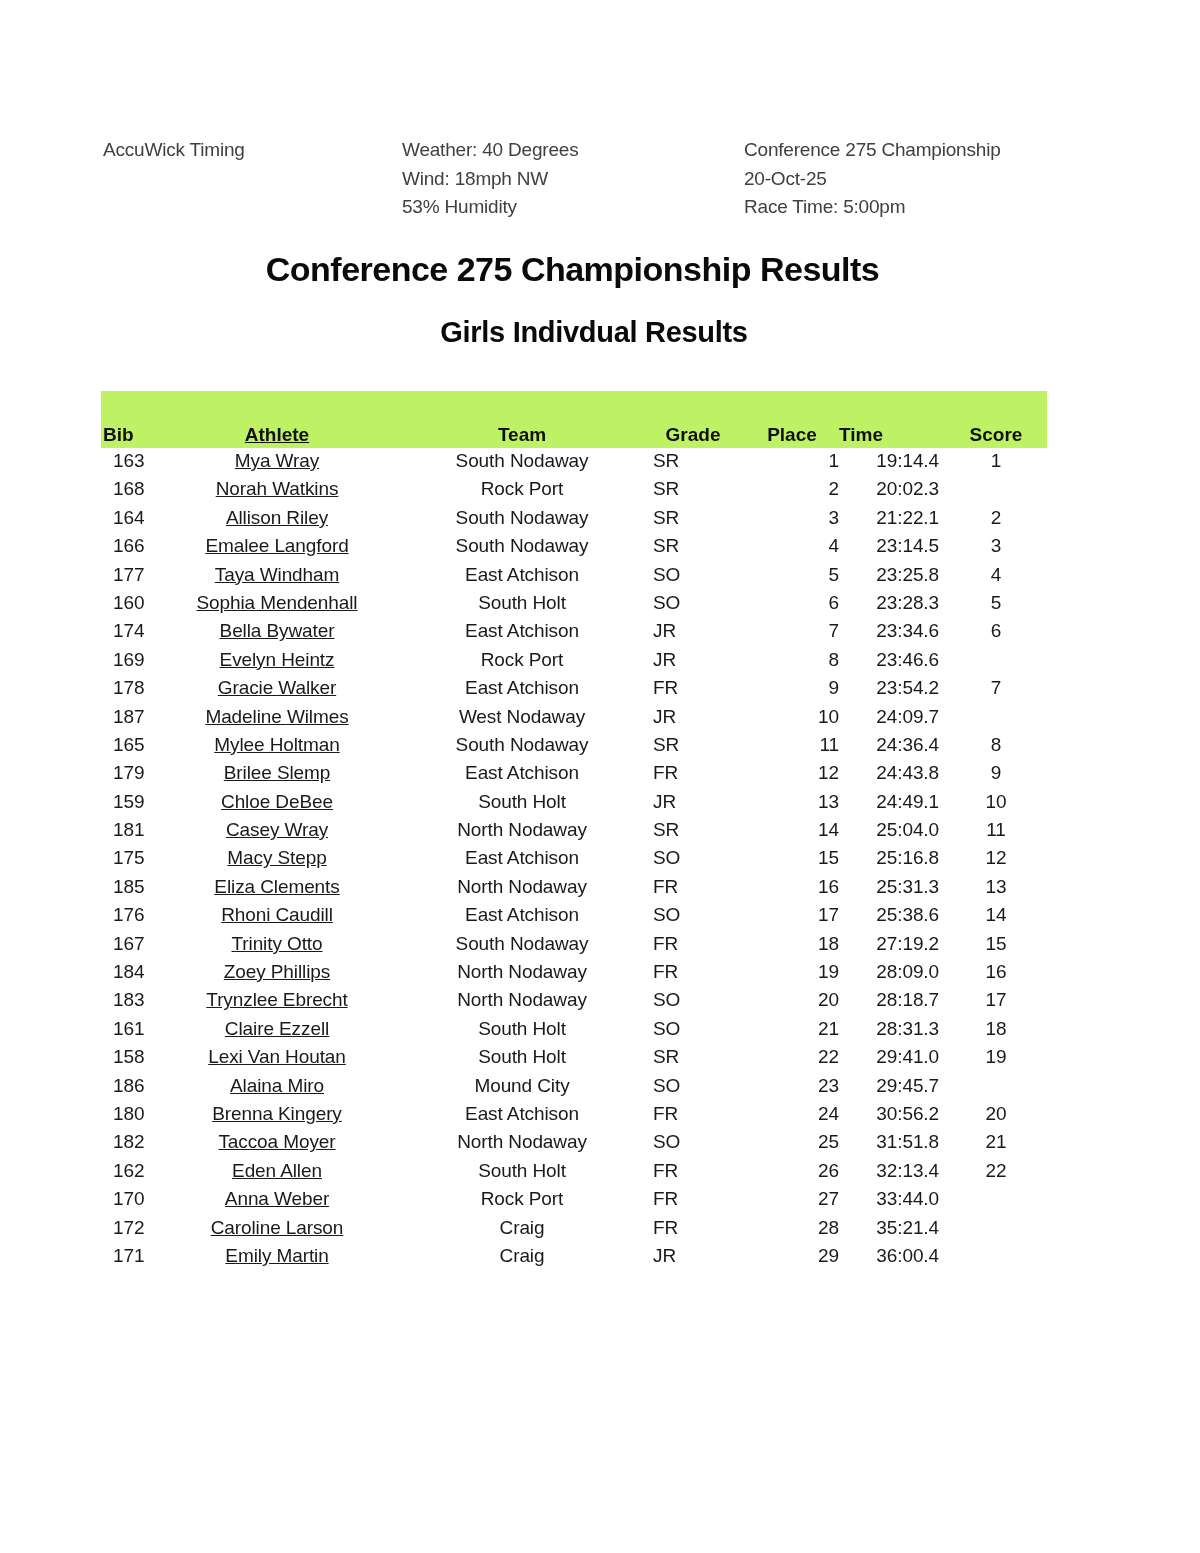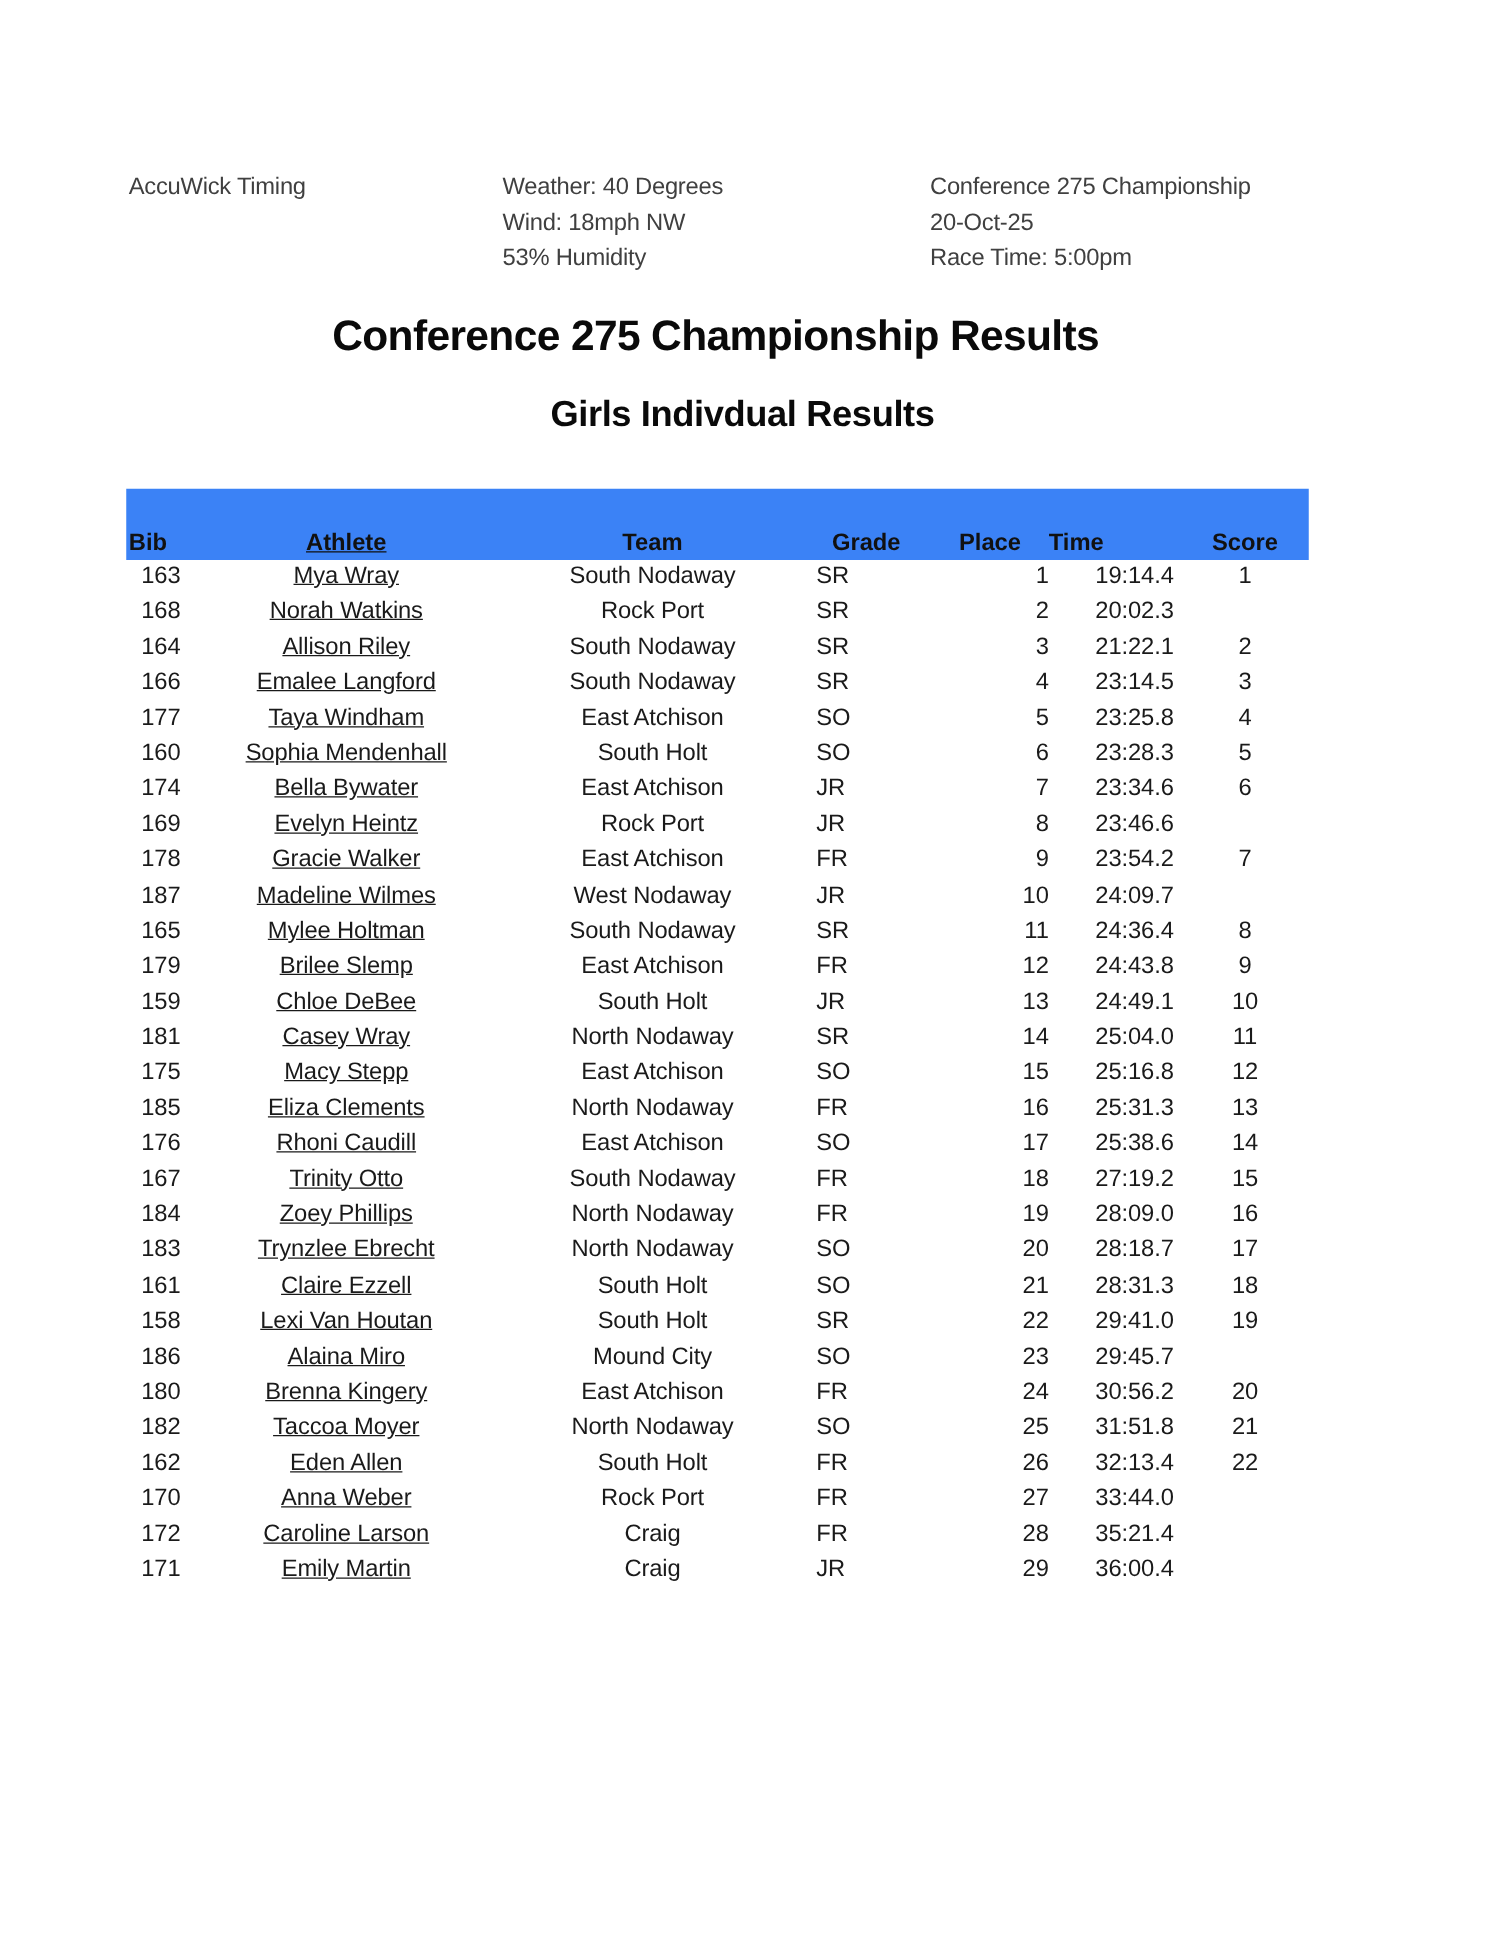--- a/index.html
+++ b/index.html
@@ -53,21 +53,21 @@
     }
 
     .table {
       position: absolute;
       left: 101px;
       top: 391px;
       width: 946px;
     }
     .thead {
       height: 57px;
-      background: #3b82f6;
+      background: #bef264;
       position: relative;
     }
     .th {
       position: absolute;
       bottom: 2px;
       font-size: 19px;
       font-weight: bold;
       color: #111111;
       white-space: nowrap;
     }

